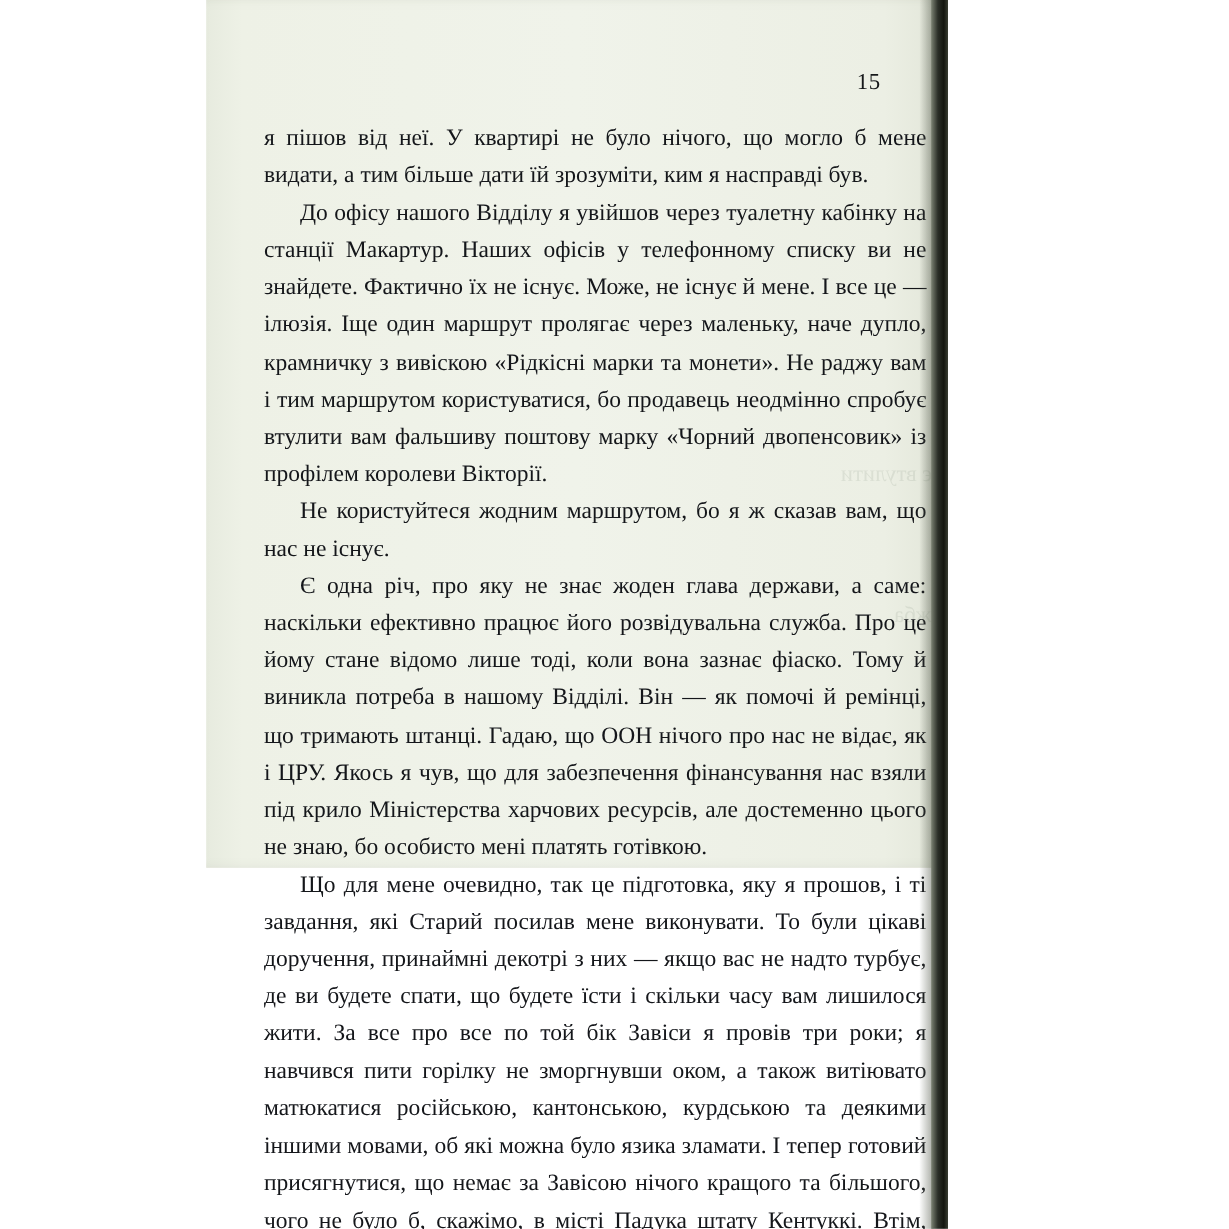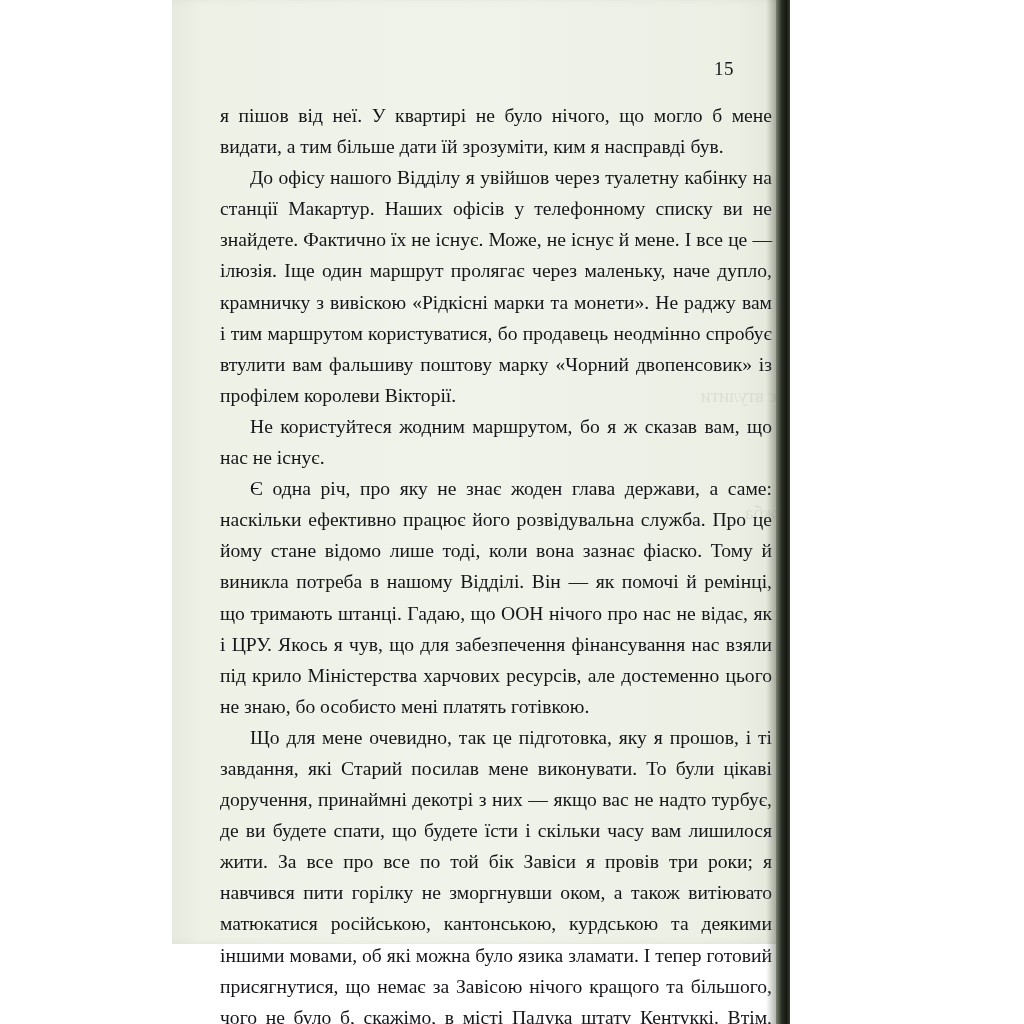--- a/index.html
+++ b/index.html
@@ -20,21 +20,21 @@
     width: 1024px;
     height: 1024px;
     background: #ffffff;
   }
   
   .page {
     position: absolute;
     left: 172px;
     top: 0px;
     width: 614px;
-    height: 944px;
+    height: 723px;
     background: #eef1e6;
     background-image:
       linear-gradient(to right,
         #e7ebdf 0px, #eef1e6 30px, #f0f3ea 50%, #ecefe4 92%, #e2e6d9 100%);
     box-shadow: inset -6px 0 12px -6px rgba(120,130,110,0.35);
   }
   
   .gutter {
     position: absolute;
     left: 776px;

